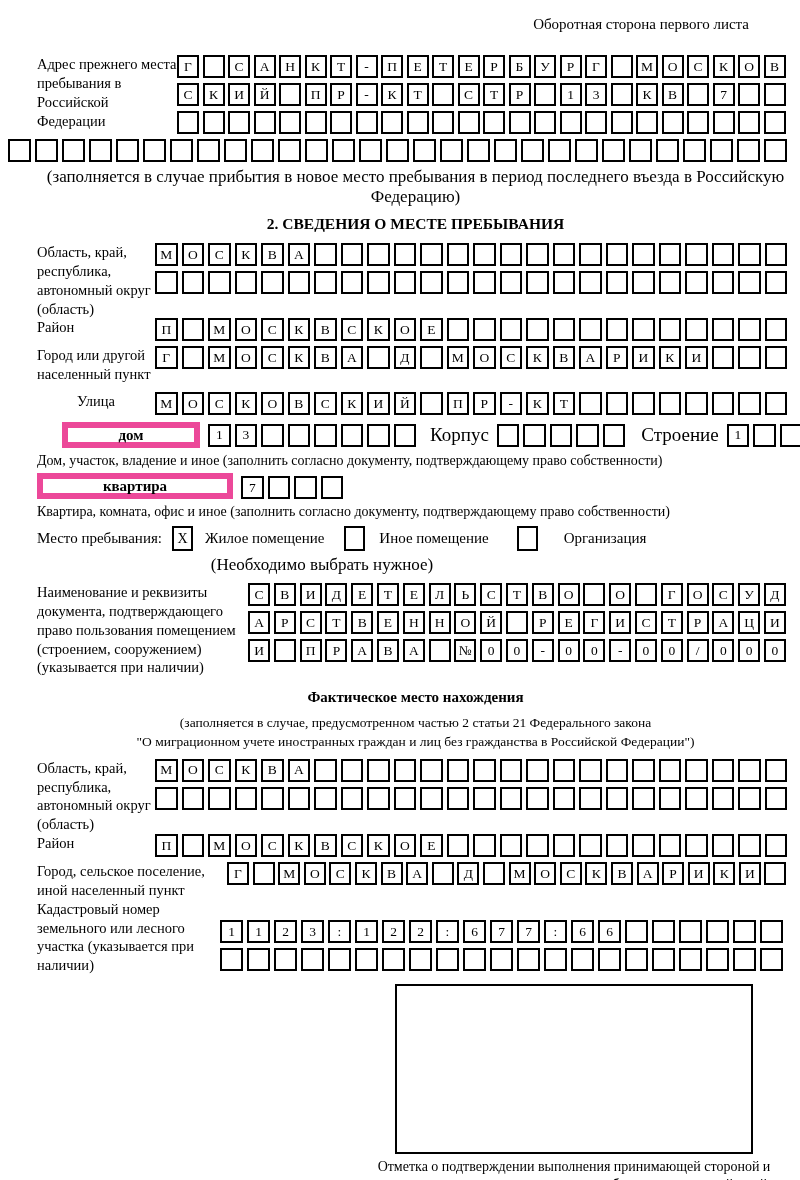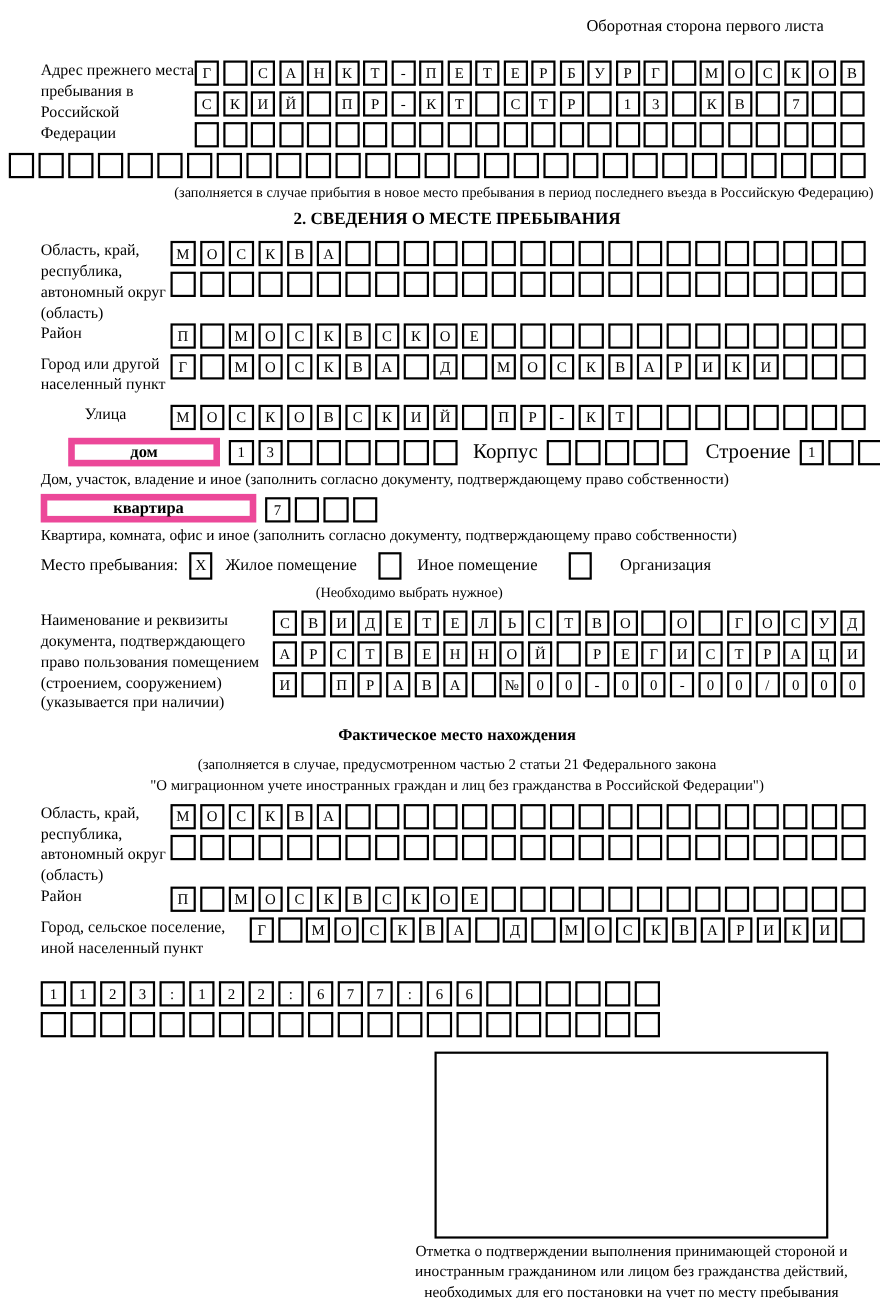--- a/index.html
+++ b/index.html
@@ -13,21 +13,21 @@
   .cr{display:flex;margin-bottom:5px;flex:none;}
   .cell{box-sizing:border-box;flex:none;width:var(--cw,22px);height:23px;border:2px solid #000;
         display:flex;align-items:center;justify-content:center;
         font-size:13.5px;line-height:1;background:#fff;}
   .g1{gap:3.5px;--cw:22px;}
   .gfull{gap:4px;--cw:23px;margin-left:-29px;}
   .g2{gap:4px;--cw:22.5px;}
   .gdoc{gap:3.8px;--cw:22px;}
   .gfact{gap:3.6px;--cw:22px;}
   .gkad{gap:4px;--cw:23px;}
-  .note{font-size:13px;text-align:right;margin:2px 0 6px 0;}
+  .note{font-size:17px;text-align:center;margin:2px 0 6px 0;}
   .title{font-weight:bold;font-size:15.5px;text-align:center;margin:8px 0 10px 0;}
   .widebox{box-sizing:border-box;border:6px solid #ec4899;height:26px;display:flex;
            align-items:center;justify-content:center;font-size:15px;flex:none;font-weight:bold;}
   .inline-lbl{font-size:19px;line-height:26px;flex:none;}
   .cb{box-sizing:border-box;flex:none;width:21px;height:25px;border:2px solid #000;
       display:flex;align-items:center;justify-content:center;font-size:14px;}
   .mesto-row{display:flex;align-items:center;margin-top:6px;}
   .mesto-row .t{font-size:15px;}
   .fact-note{font-size:13.5px;text-align:center;line-height:1.35;}
   .stamp{box-sizing:border-box;border:2px solid #000;width:358px;height:170px;margin-left:358px;margin-top:8px;}
@@ -557,20 +557,21 @@
           <span class="cell">Р</span>
           <span class="cell">И</span>
           <span class="cell">К</span>
           <span class="cell">И</span>
           <span class="cell"></span>
         </div>
     </div>
   </div>
 
   <div class="field">
+    <div class="lbl" style="width:183px;">Кадастровый номер земельного или лесного участка (указывается при наличии)</div>
     <div class="rows" style="margin-top:20px;">
       <div class="cr gkad">
           <span class="cell">1</span>
           <span class="cell">1</span>
           <span class="cell">2</span>
           <span class="cell">3</span>
           <span class="cell">:</span>
           <span class="cell">1</span>
           <span class="cell">2</span>
           <span class="cell">2</span>

